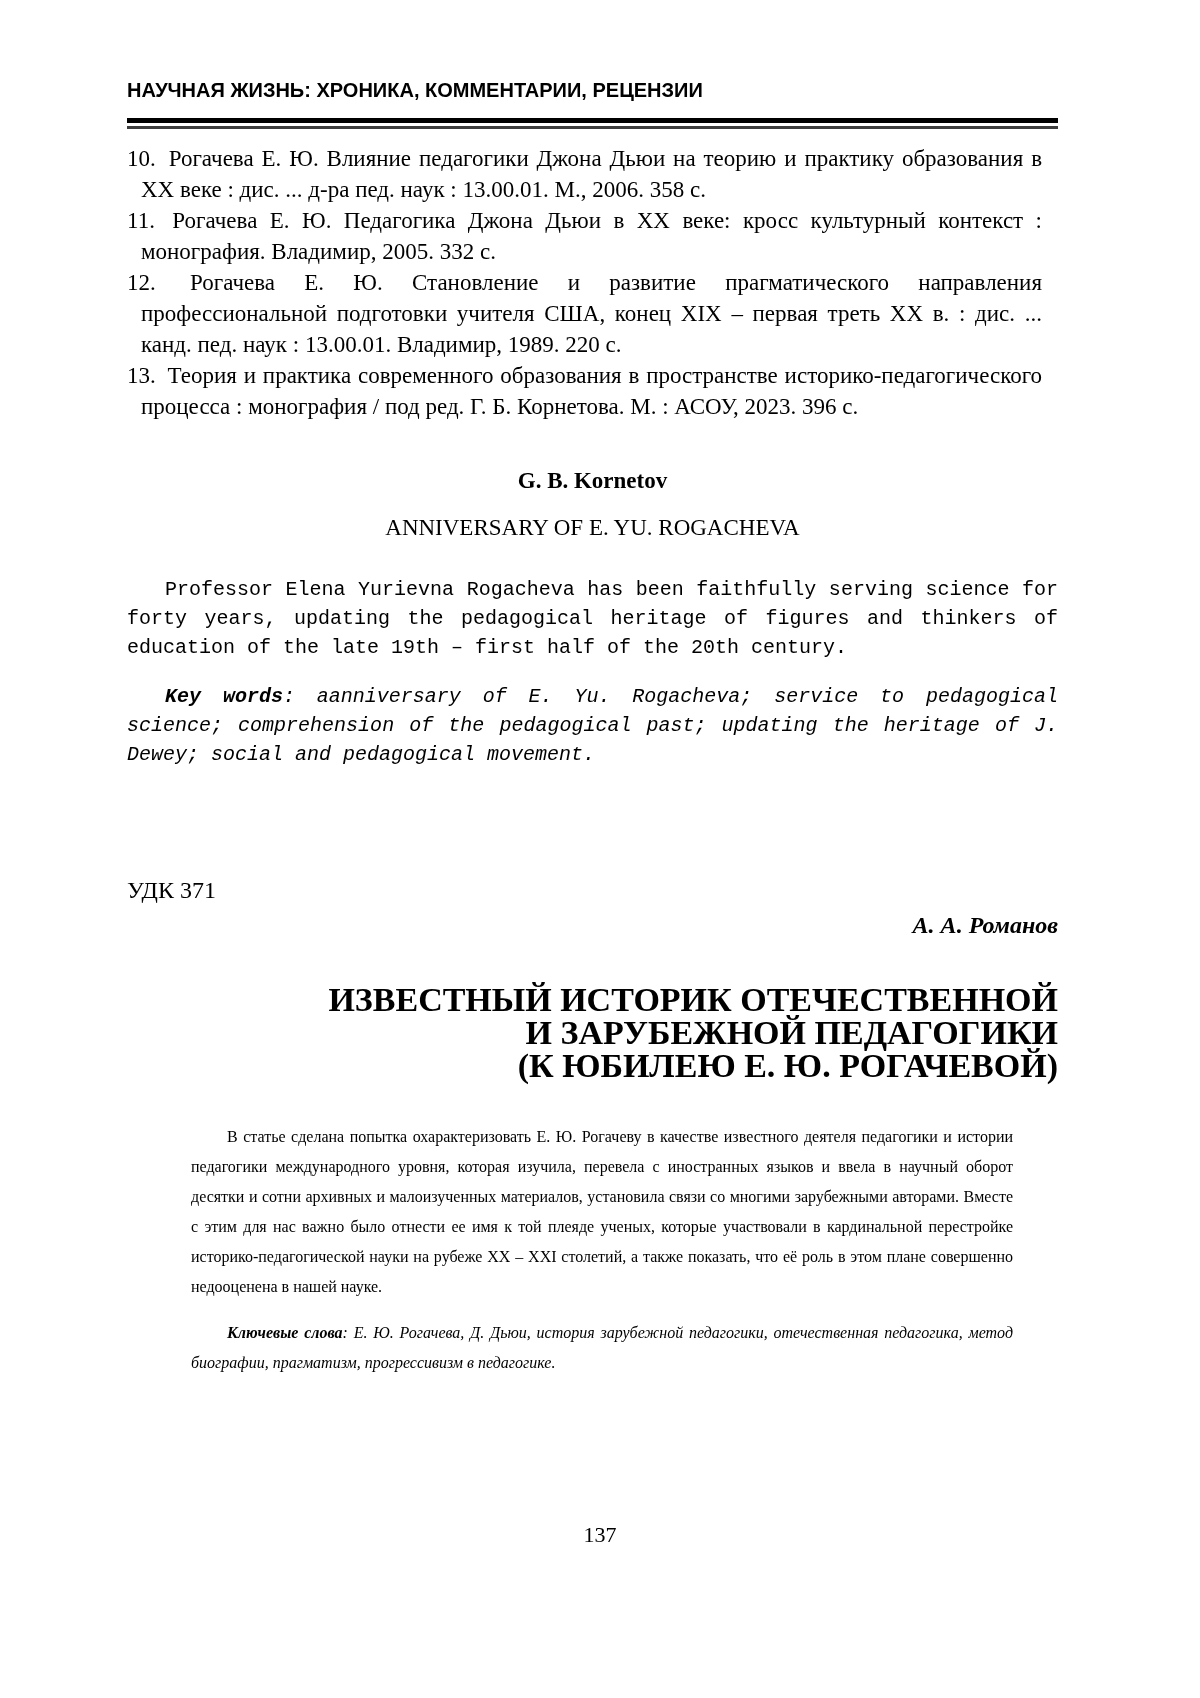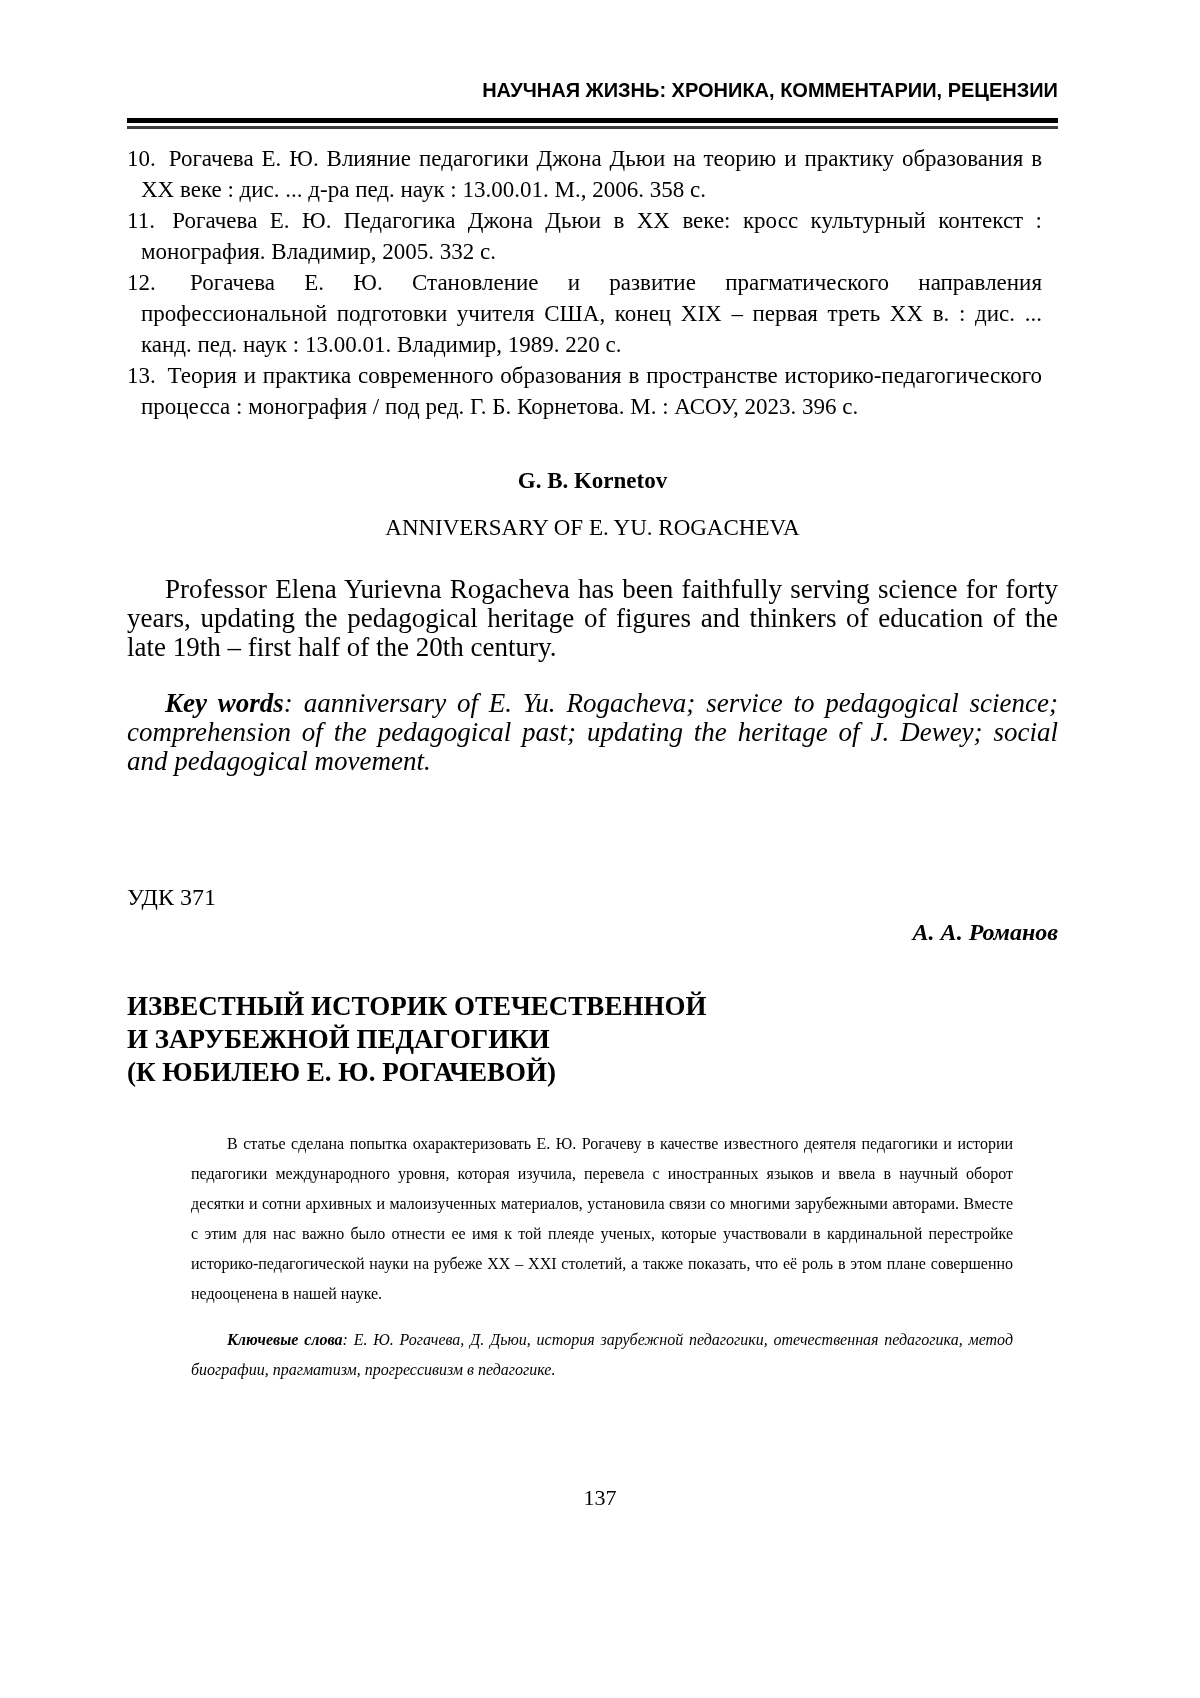--- a/index.html
+++ b/index.html
@@ -11,21 +11,21 @@
     padding: 78px 142px 0 127px;
     background: #ffffff;
     color: #000000;
     font-family: "Liberation Serif", serif;
   }
   .running-head {
     font-family: "Liberation Sans", sans-serif;
     font-weight: bold;
     font-size: 20px;
     line-height: 24px;
-    text-align: right;
+    text-align: left;
     white-space: nowrap;
   }
   .double-rule {
     margin-top: 16px;
     height: 3px;
     border-top: 5px solid #000000;
     border-bottom: 3px solid #3d3d3d;
   }
   .refs {
     list-style: none;
@@ -34,58 +34,59 @@
     font-size: 23px;
     line-height: 31px;
     text-align: justify;
   }
   .ref { padding-left: 14px; text-indent: -14px; }
   .ref-num { padding-right: 5px; }
 
   .en-author  { margin-top: 46px; text-align: center; font-weight: bold; font-size: 23px; }
   .en-title   { margin-top: 21px; text-align: center; font-weight: normal; font-size: 23px; }
   .en-abstract, .en-keywords {
-    font-size: 27px;
+    font-size: 20px;
     line-height: 29px;
     text-align: justify;
     text-indent: 38px;
+    font-family: Liberation Mono, monospace;
   }
   .en-abstract { margin-top: 34px; }
   .en-keywords { font-style: italic; }
   .kw-label { font-weight: bold; }
 
   .udc { margin-top: 108px; font-size: 24px; }
   .ru-author {
     margin-top: 8px;
     text-align: right;
     font-weight: bold;
     font-style: italic;
     font-size: 24px;
   }
   .ru-title {
     margin-top: 44px;
-    text-align: left;
+    text-align: right;
     font-weight: bold;
-    font-size: 27px;
+    font-size: 34px;
     line-height: 33px;
   }
   .ru-annotation, .ru-keywords {
     margin-left: 64px;
     margin-right: 45px;
     font-size: 16px;
     line-height: 30px;
     text-align: justify;
     text-indent: 36px;
   }
   .ru-annotation { margin-top: 40px; }
   .ru-keywords { font-style: italic; }
 
   .page-number {
     position: absolute;
-    top: 1485px;
+    top: 1522px;
     left: 0;
     width: 1200px;
     text-align: center;
     font-size: 22px;
   }
 </style>
 </head>
 <body>
 
 <div class="page">

